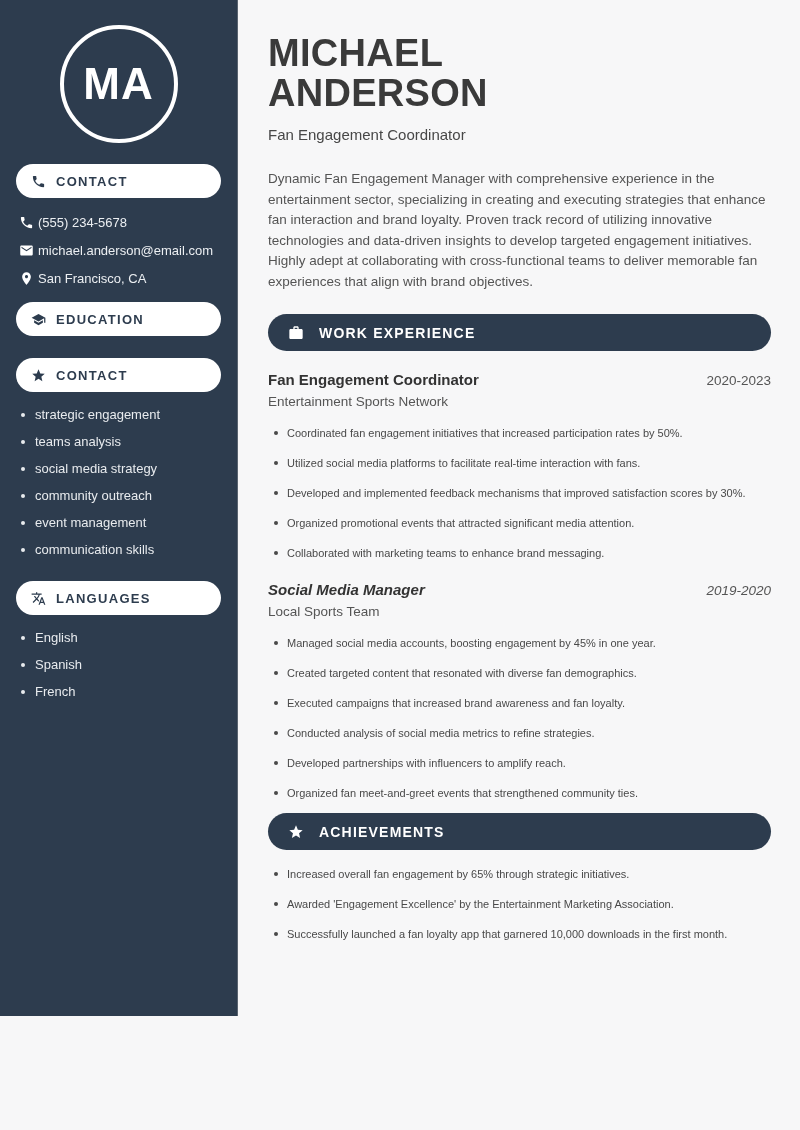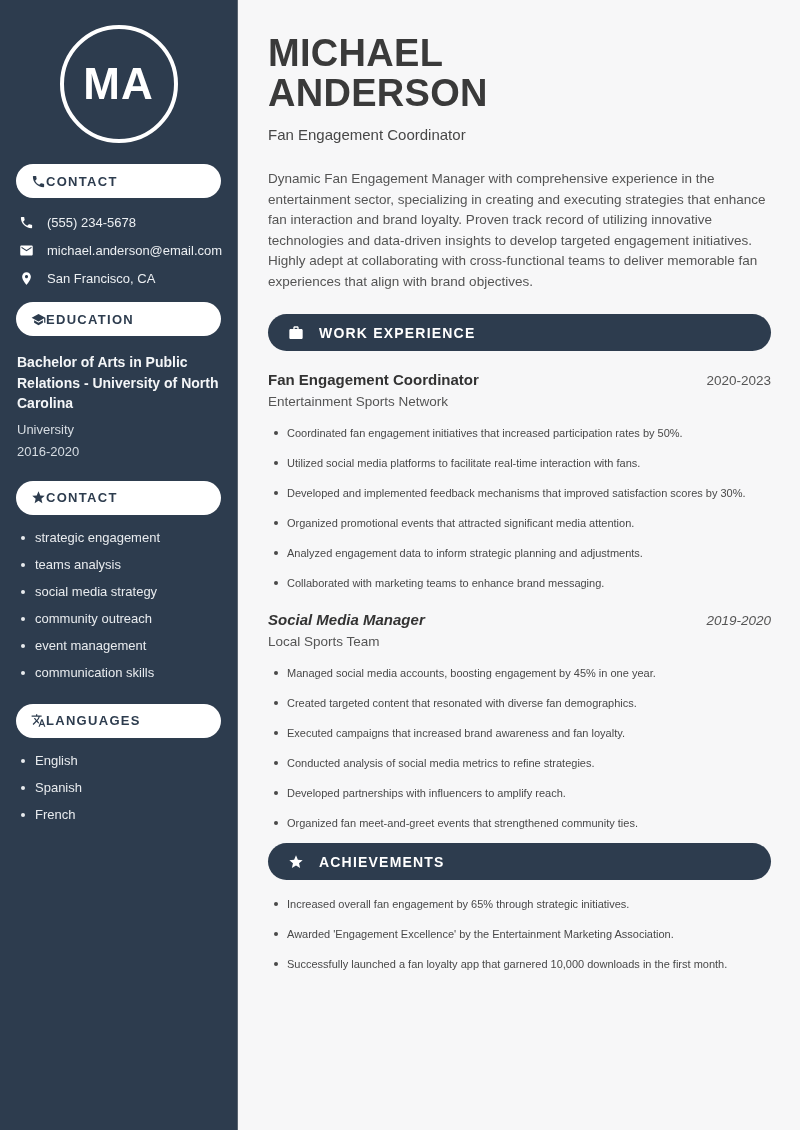--- a/index.html
+++ b/index.html
@@ -2,46 +2,46 @@
 <html><head>
 <meta charset="utf-8">
 <style>
   * { margin:0; padding:0; box-sizing:border-box; }
   html,body { width:800px; }
   body { font-family:"Liberation Sans", sans-serif; background:#f7f7f8; }
   .page { width:800px; height:1130px; display:flex; background:#f7f7f8; overflow:hidden; }
 
   
   .sidebar {
-    width:238px; min-width:238px; height:1130px;
+    width:238px; min-width:238px; height:1016px;
     background:#2d3c4e; color:#fff;
     padding:25px 16px 20px 16px;
     border-right:1px solid #5a6470;
   }
   .avatar {
     width:118px; height:118px; border-radius:50%;
     border:4px solid #ffffff; margin:0 auto;
     display:flex; align-items:center; justify-content:center;
     font-size:44px; font-weight:bold; letter-spacing:1px; color:#ffffff;
   }
   .pill {
     background:#ffffff; color:#2d3c4e;
     height:34px; border-radius:17px;
-    display:flex; align-items:center; 
+    display:flex; align-items:center; gap:10px;
     padding:0 15px;
     font-size:13px; font-weight:bold; letter-spacing:1.3px;
   }
   .pill svg { width:15px; height:15px; flex:0 0 auto; }
   .pill-contact { margin-top:21px; }
   .pill-education { margin-top:16px; }
   .pill-skills { margin-top:22px; }
   .pill-languages { margin-top:24px; }
 
   .contact-list { margin-top:17px; }
-  .contact-row { display:flex; align-items:center; gap:13px; margin-bottom:13px; padding-left:3px;
+  .contact-row { display:flex; align-items:center; gap:4px; margin-bottom:13px; padding-left:3px;
                  font-size:13px; color:#eceff2; }
   .contact-row svg { width:15px; height:15px; fill:#ffffff; flex:0 0 auto; }
 
   .edu-block { margin-top:16px; padding-left:1px; }
   .edu-degree { font-size:14px; font-weight:bold; color:#f4f6f8; line-height:20.5px; }
   .edu-school { margin-top:8px; font-size:13px; color:#d6dce2; }
   .edu-years  { margin-top:7px; font-size:13px; color:#d6dce2; }
 
   .side-list { margin-top:15px; list-style:none; }
   .side-list li {
@@ -120,25 +120,20 @@
           </svg>
         <span>San Francisco, CA</span>
       </div>
     </div>
 
     <div class="pill pill-education">
       <svg viewBox="0 0 24 24" fill="#2d3c4e">
           <path d="M5 13.18v4L12 21l7-3.82v-4L12 17l-7-3.82zM12 3L1 9l11 6 9-4.91V17h2V9L12 3z"></path>
         </svg>
       <span>EDUCATION</span>
-    </div>
-    <div class="edu-block">
-      <div class="edu-degree">Bachelor of Arts in Public Relations - University of North Carolina</div>
-      <div class="edu-school">University</div>
-      <div class="edu-years">2016-2020</div>
     </div>
 
     <div class="pill pill-skills">
       <svg viewBox="0 0 24 24" fill="#2d3c4e">
           <path d="M12 17.27L18.18 21l-1.64-7.03L22 9.24l-7.19-.61L12 2 9.19 8.63 2 9.24l5.46 4.73L5.82 21z"></path>
         </svg>
       <span>CONTACT</span>
     </div>
     <ul class="side-list">
 
@@ -187,21 +182,20 @@
         <span class="job-name">Fan Engagement Coordinator</span>
         <span class="job-dates">2020-2023</span>
       </div>
       <div class="job-company">Entertainment Sports Network</div>
       <ul class="bullets">
 
       <li>Coordinated fan engagement initiatives that increased participation rates by 50%.</li>
           <li>Utilized social media platforms to facilitate real-time interaction with fans.</li>
           <li>Developed and implemented feedback mechanisms that improved satisfaction scores by 30%.</li>
           <li>Organized promotional events that attracted significant media attention.</li>
-          <li>Analyzed engagement data to inform strategic planning and adjustments.</li>
           <li>Collaborated with marketing teams to enhance brand messaging.</li>
         </ul>
     </section>
 
     <section class="job-block job-block-2">
       <div class="job-head">
         <span class="job-name">Social Media Manager</span>
         <span class="job-dates">2019-2020</span>
       </div>
       <div class="job-company">Local Sports Team</div>

